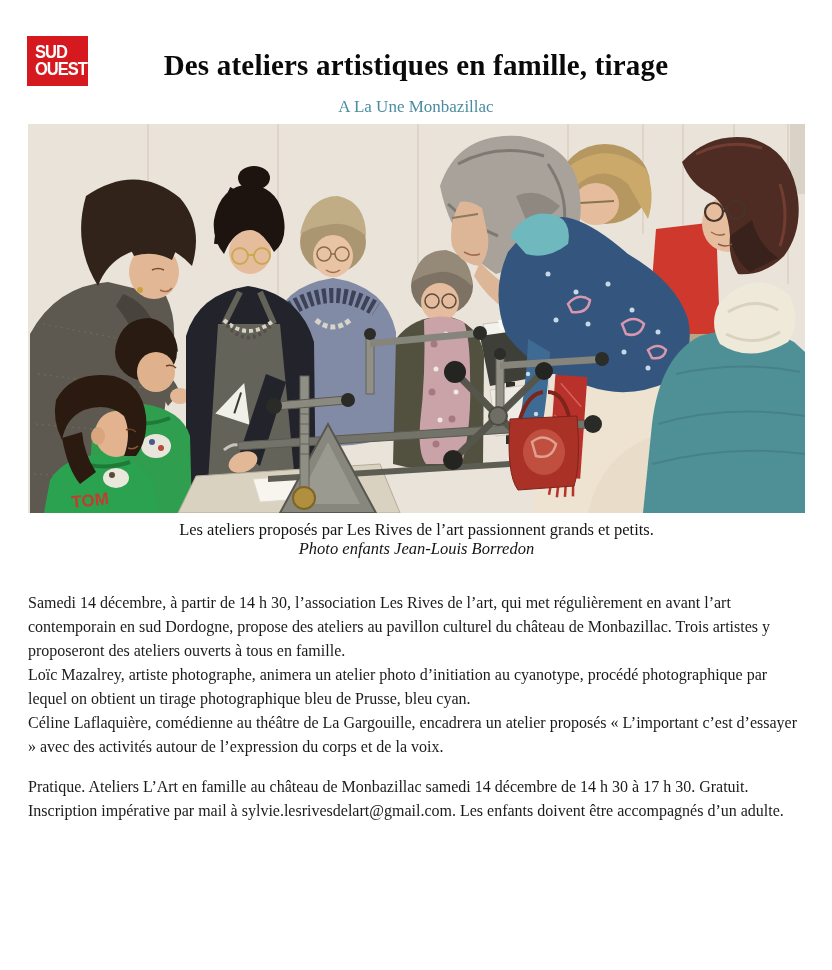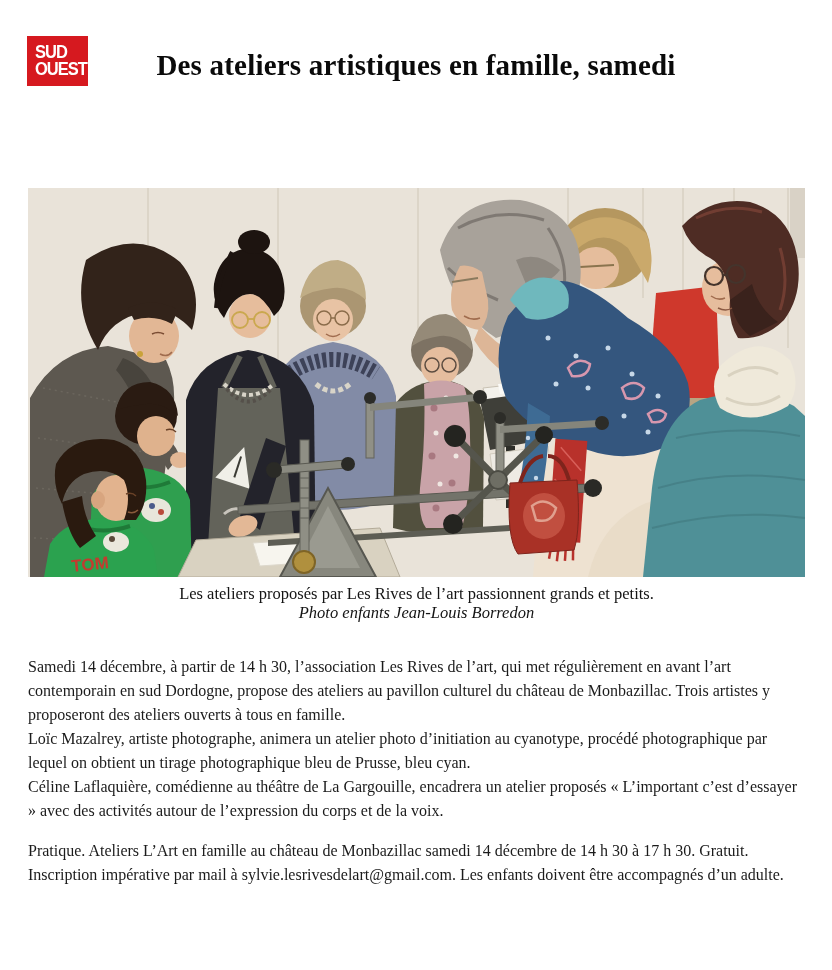--- a/index.html
+++ b/index.html
@@ -1,19 +1,19 @@
 <!DOCTYPE html>
 <html><head>
 <meta charset="utf-8">
 <style>
   html,body{margin:0;padding:0;background:#ffffff;}
   .page{position:relative;width:832px;height:970px;background:#ffffff;overflow:hidden;
         font-family:"Liberation Serif","DejaVu Serif",serif;color:#1b1b1b;}
   
-  .header{position:relative;height:188px;}
+  .header{position:relative;height:124px;}
   .logo{position:absolute;left:27px;top:36px;width:61px;height:50px;background:#d6191f;
         box-sizing:border-box;padding:6px 0 0 8px;cursor:pointer;}
   .logo span{display:block;color:#ffffff;font-family:"Liberation Sans","DejaVu Sans",sans-serif;
         font-weight:bold;font-size:16.5px;line-height:17px;letter-spacing:-1px;
         transform:scaleY(1.12);transform-origin:top left;}
   .title{margin:0;padding-top:48px;text-align:center;font-size:29px;line-height:34px;
         font-weight:bold;color:#0a0a0a;letter-spacing:0.2px;}
   .category{margin-top:15px;text-align:center;font-size:17px;line-height:20px;}
   .category a{color:#4a8da1;text-decoration:none;cursor:pointer;}
   .publine{margin-top:4px;text-align:center;font-size:13.5px;line-height:17px;color:#141414;}
@@ -31,21 +31,24 @@
 </head>
 <body>
 
 <div class="page">
 
   <div class="header">
     <div class="logo">
       <span>SUD</span>
       <span>OUEST</span>
     </div>
-    <h1 class="title">Des ateliers artistiques en famille, samedi</h1>
+    <h1 class="title">Des ateliers artistiques en famille, tirage</h1>
+    <div class="category">
+      <a>A La Une Monbazillac</a>
+    </div>
   </div>
 
   <figure>
     <svg width="777" height="389" viewBox="0 0 777 389">
 
       <g>
         <rect x="0" y="0" width="777" height="389" fill="#e9e3d9"></rect>
         <g stroke="#dcd5c8" stroke-width="2">
           <line x1="120" y1="0" x2="120" y2="389"></line>
             <line x1="250" y1="0" x2="250" y2="200"></line>

